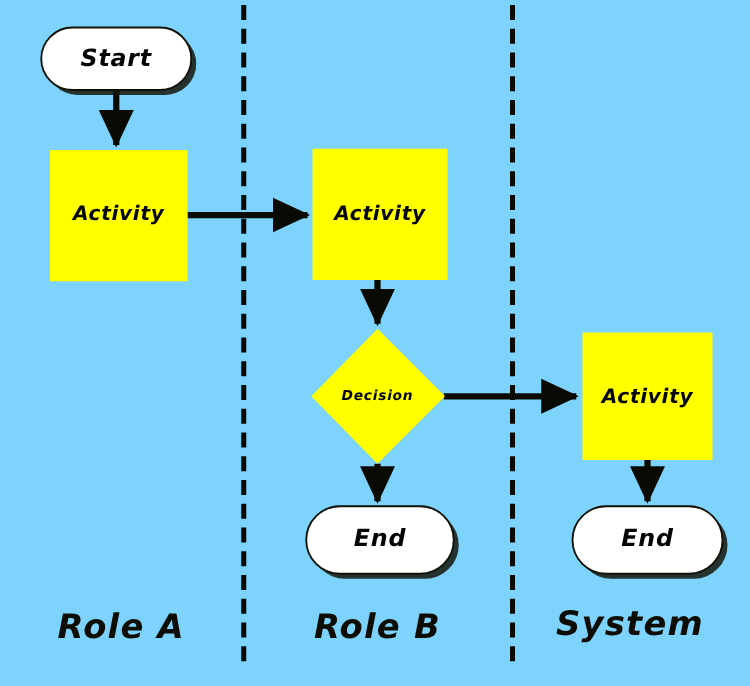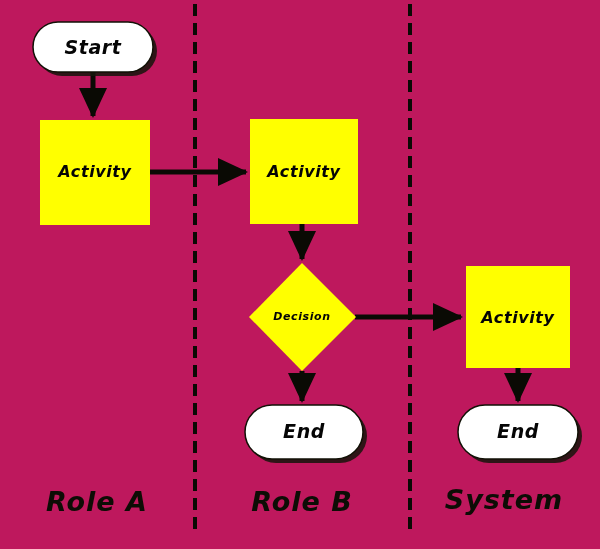--- a/index.html
+++ b/index.html
@@ -11,21 +11,21 @@
     width: 600px;
     height: 549px;
     background: #2e2a08;
     font-family: "DejaVu Sans", sans-serif;
     overflow: hidden;
   }
   #diagram-root {
     position: relative;
     width: 600px;
     height: 549px;
-    background: #be185d;
+    background: #7dd3fc;
   }
   #diagram-svg {
     position: absolute;
     left: 0;
     top: 0;
     width: 600px;
     height: 549px;
     display: block;
   }
   .node-label {

